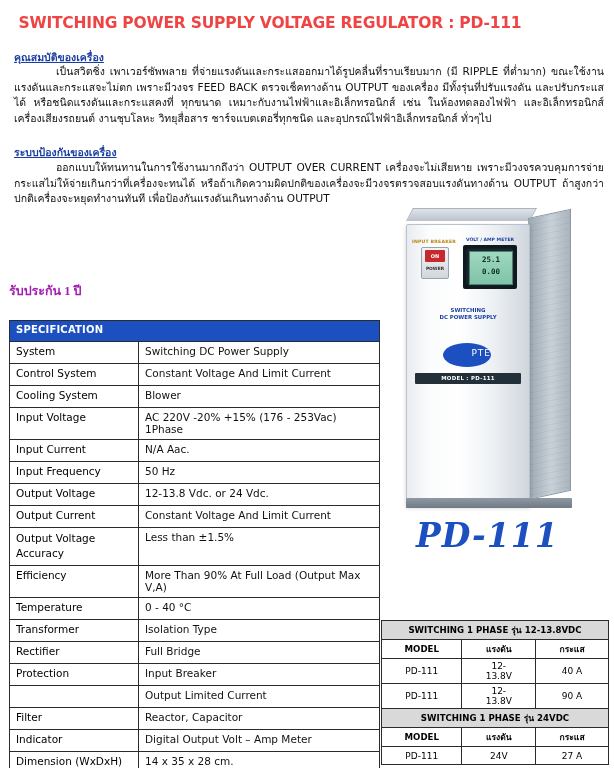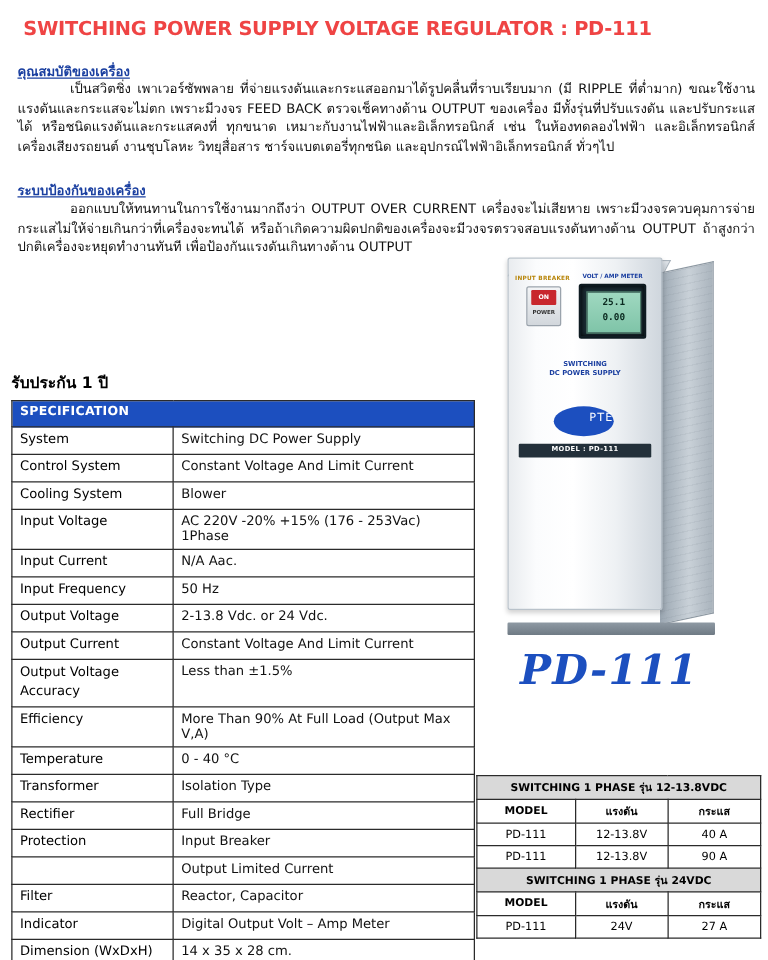--- a/index.html
+++ b/index.html
@@ -42,23 +42,24 @@
     line-height:15.5px;
     color:#111;
     text-align:justify;
   }
   #p-features{left:14px;top:64px;width:590px;}
   #p-protect{left:14px;top:160px;width:590px;}
   .indent{display:inline-block;width:42px;}
 
   
   .warranty{
-    position:absolute;left:9px;top:296px;
+    position:absolute;left:9px;top:281px;
     font-size:12.5px;font-weight:bold;
-    color:#000000;
+    color:#a21caf;
+    font-family:Liberation Serif, serif;
   }
 
   
   .spec{
     position:absolute;left:9px;top:320px;
     width:371px;
     border-collapse:collapse;
     font-size:10.5px;
   }
   .spec td{
@@ -77,21 +78,21 @@
     padding:3px 6px;
   }
   .spec td.v{color:#111;}
   .two-line{line-height:15px;}
 
   
   .photo{
     position:absolute;left:380px;top:196px;width:228px;height:340px;
   }
   .cab{
-    position:absolute;left:26px;top:10px;width:122px;height:280px;
+    position:absolute;left:26px;top:28px;width:122px;height:280px;
     background:linear-gradient(to right,#e9ecef 0%,#fbfcfd 18%,#ffffff 42%,#eef1f4 70%,#cfd6dd 100%);
     border:1px solid #b9c2ca;
     border-radius:2px;
     box-shadow:0 2px 4px rgba(0,0,0,.18);
   }
   .cab-top{
     position:absolute;left:26px;top:12px;width:122px;height:12px;
     background:linear-gradient(to bottom,#dfe4e9,#b9c2cb);
     border:1px solid #aab4bd;
     border-bottom:none;
@@ -187,21 +188,21 @@
   .rt{
     position:absolute;
     border-collapse:collapse;
     font-size:9px;
     width:228px;
   }
   #rt1{left:381px;top:620px;}
   .rt td{
     border:1px solid #2b2b2b;
     text-align:center;
-    padding:2px 2px;
+    padding:2px 16px;
     height:13px;
     background:#fff;
   }
   .rt tr.band td{
     background:#d9d9d9;
     font-weight:bold;
     font-size:8.6px;
   }
   .rt tr.colh td{
     font-weight:bold;
@@ -250,21 +251,21 @@
     <tr>
       <td class="k">Input Current</td>
       <td class="v">N/A Aac.</td>
     </tr>
     <tr>
       <td class="k">Input Frequency</td>
       <td class="v">50 Hz</td>
     </tr>
     <tr>
       <td class="k">Output Voltage</td>
-      <td class="v">2-13.8 Vdc. or 24 Vdc.</td>
+      <td class="v">12-13.8 Vdc. or 24 Vdc.</td>
     </tr>
     <tr>
       <td class="k">Output Current</td>
       <td class="v">Constant Voltage And Limit Current</td>
     </tr>
     <tr>
       <td class="k two-line">Output Voltage Accuracy</td>
       <td class="v">Less than ±1.5%</td>
     </tr>
     <tr>

